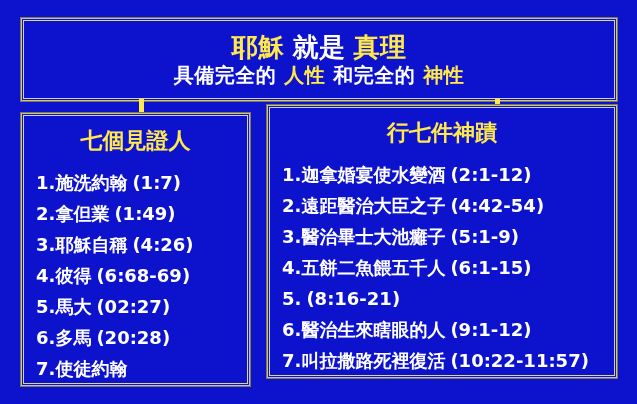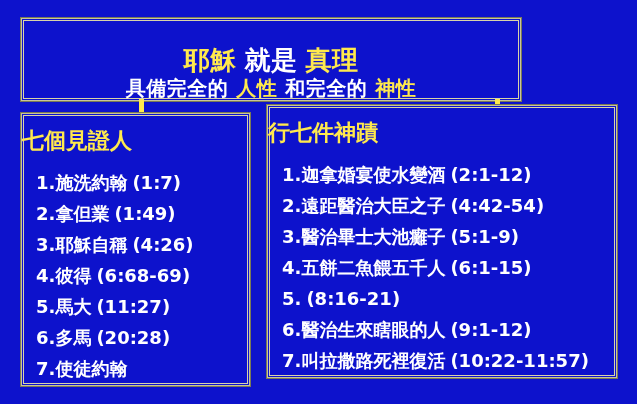--- a/index.html
+++ b/index.html
@@ -24,26 +24,26 @@
     border: 1px solid #c9c49a;
     outline: 1px solid #7a7a55;
     outline-offset: 0px;
     box-shadow: inset 0 0 0 1px #0d12cc, inset 0 0 0 2px #d8d3a8;
   }
 
   
   #title-panel {
     left: 21px;
     top: 18px;
-    width: 500px;
+    width: 596px;
     height: 83px;
     display: flex;
     flex-direction: column;
     align-items: center;
-    justify-content: flex-end;
+    justify-content: center;
   }
   .title-line {
     white-space: nowrap;
     line-height: 1.08;
     font-weight: bold;
     letter-spacing: 0.5px;
   }
   #title-line-1 {
     font-size: 26px;
     margin-bottom: 4px;
@@ -76,21 +76,21 @@
   #miracles-panel {
     left: 267px;
     top: 105px;
     width: 350px;
     height: 273px;
   }
 
   .panel-heading {
     color: #ffe94d;
     font-weight: bold;
-    text-align: left;
+    text-align: center;
     white-space: nowrap;
   }
   #witness-heading {
     font-size: 22px;
     margin-top: 12px;
   }
   #miracles-heading {
     font-size: 22px;
     margin-top: 12px;
   }
@@ -151,21 +151,21 @@
         <span class="item-ref">(4:26)</span>
       </li>
       <li class="item">
         <span class="item-num">4.</span>
         <span class="item-text">彼得</span>
         <span class="item-ref">(6:68-69)</span>
       </li>
       <li class="item">
         <span class="item-num">5.</span>
         <span class="item-text">馬大</span>
-        <span class="item-ref">(11:27)</span>
+        <span class="item-ref">(02:27)</span>
       </li>
       <li class="item">
         <span class="item-num">6.</span>
         <span class="item-text">多馬</span>
         <span class="item-ref">(20:28)</span>
       </li>
       <li class="item">
         <span class="item-num">7.</span>
         <span class="item-text">使徒約翰</span>
       </li>

